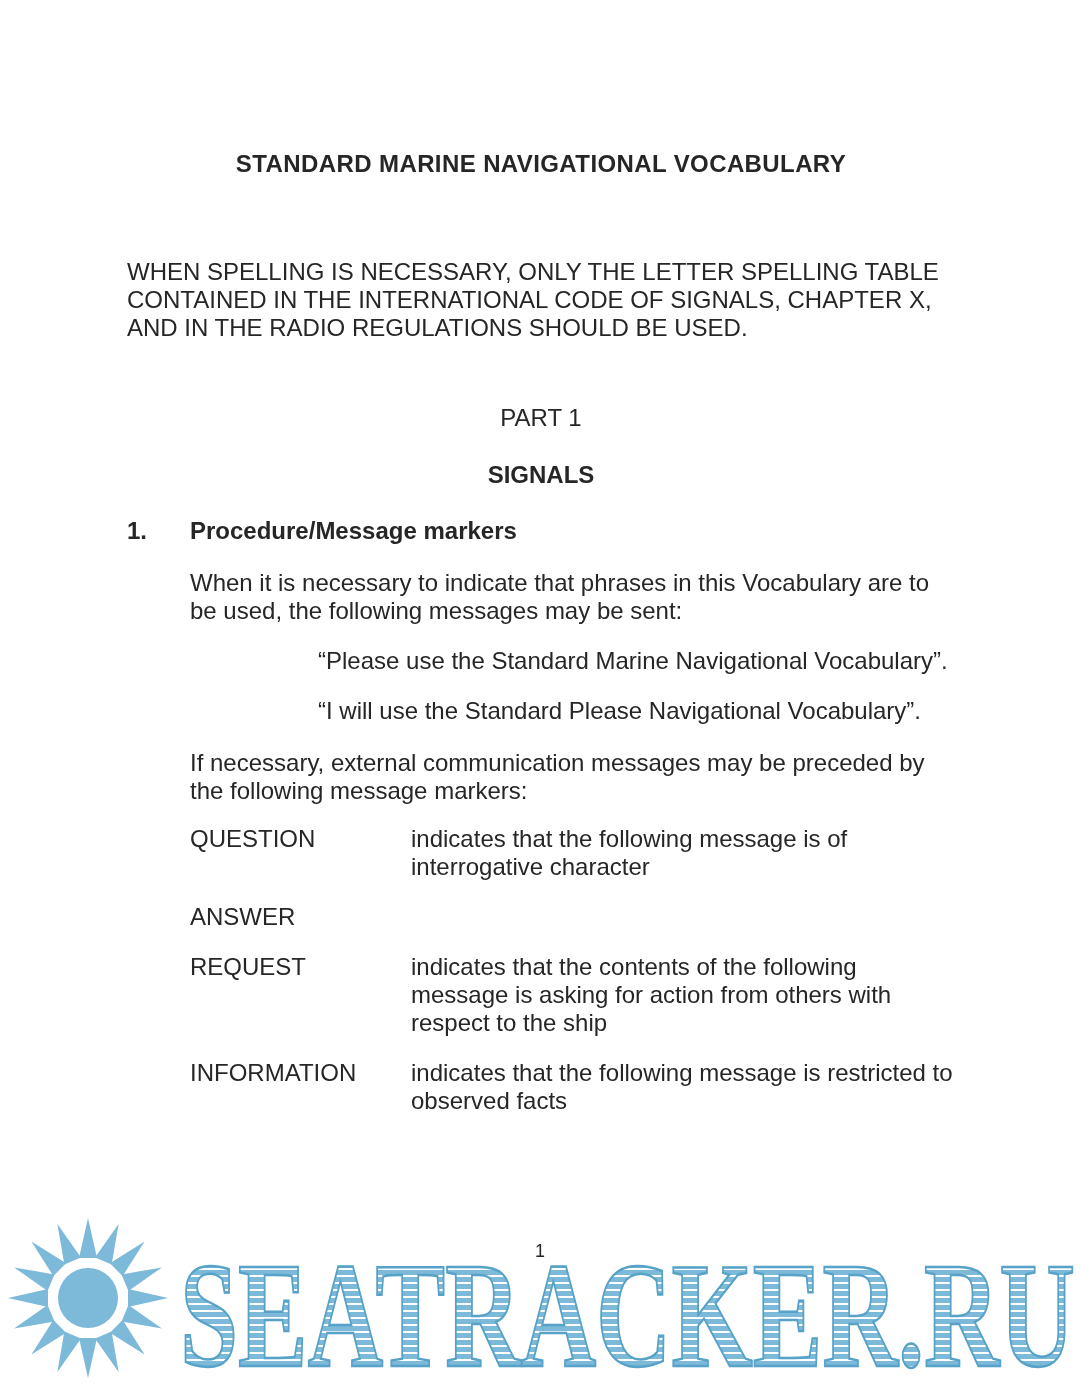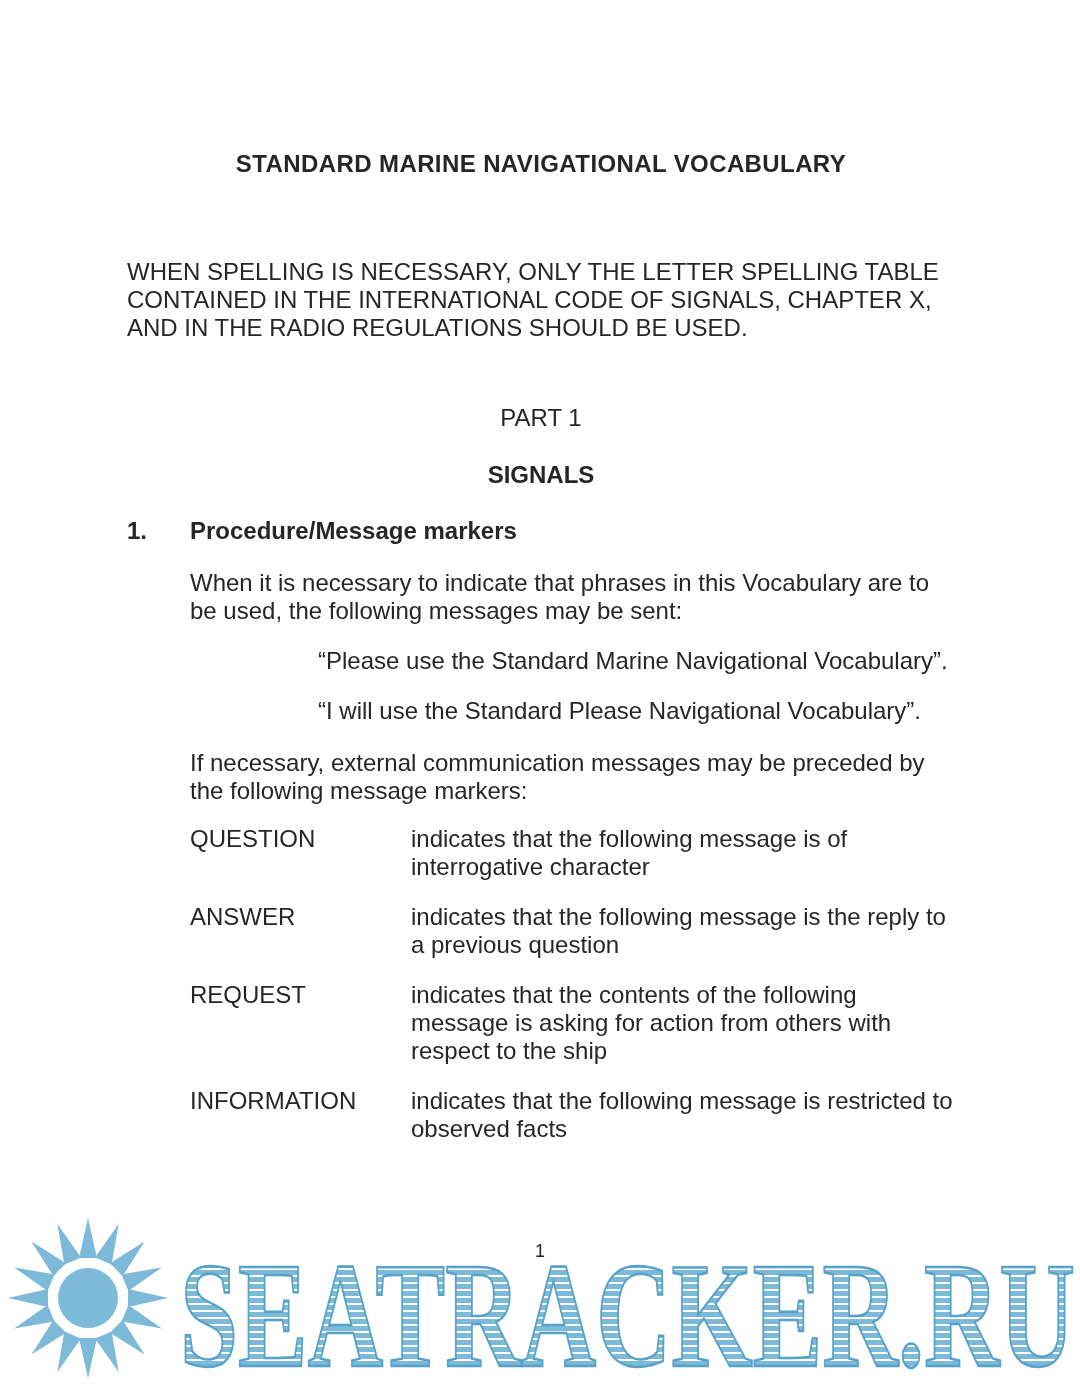--- a/index.html
+++ b/index.html
@@ -102,21 +102,20 @@
 
     <p class="indent para2">If necessary, external communication messages may be preceded by the following message markers:</p>
 
     <div class="markers">
       <div class="marker-row">
         <div class="marker-term">QUESTION</div>
         <div class="marker-def">indicates that the following message is of interrogative character</div>
       </div>
       <div class="marker-row">
         <div class="marker-term">ANSWER</div>
-        <div class="marker-def">indicates that the following message is the reply to a previous question</div>
       </div>
       <div class="marker-row">
         <div class="marker-term">REQUEST</div>
         <div class="marker-def">indicates that the contents of the following message is asking for action from others with respect to the ship</div>
       </div>
       <div class="marker-row">
         <div class="marker-term">INFORMATION</div>
         <div class="marker-def">indicates that the following message is restricted to observed facts</div>
       </div>
     </div>

